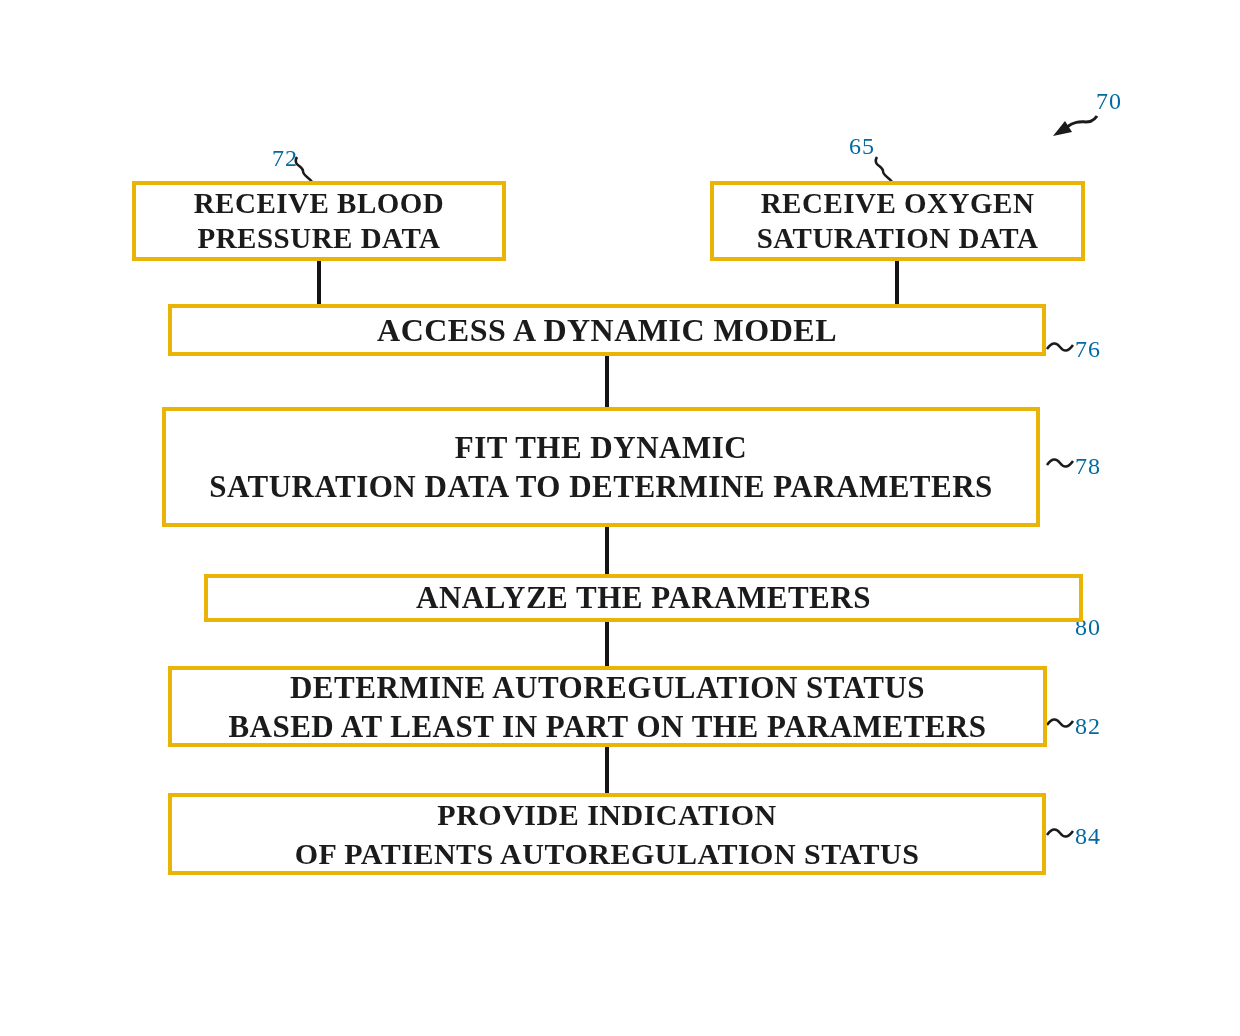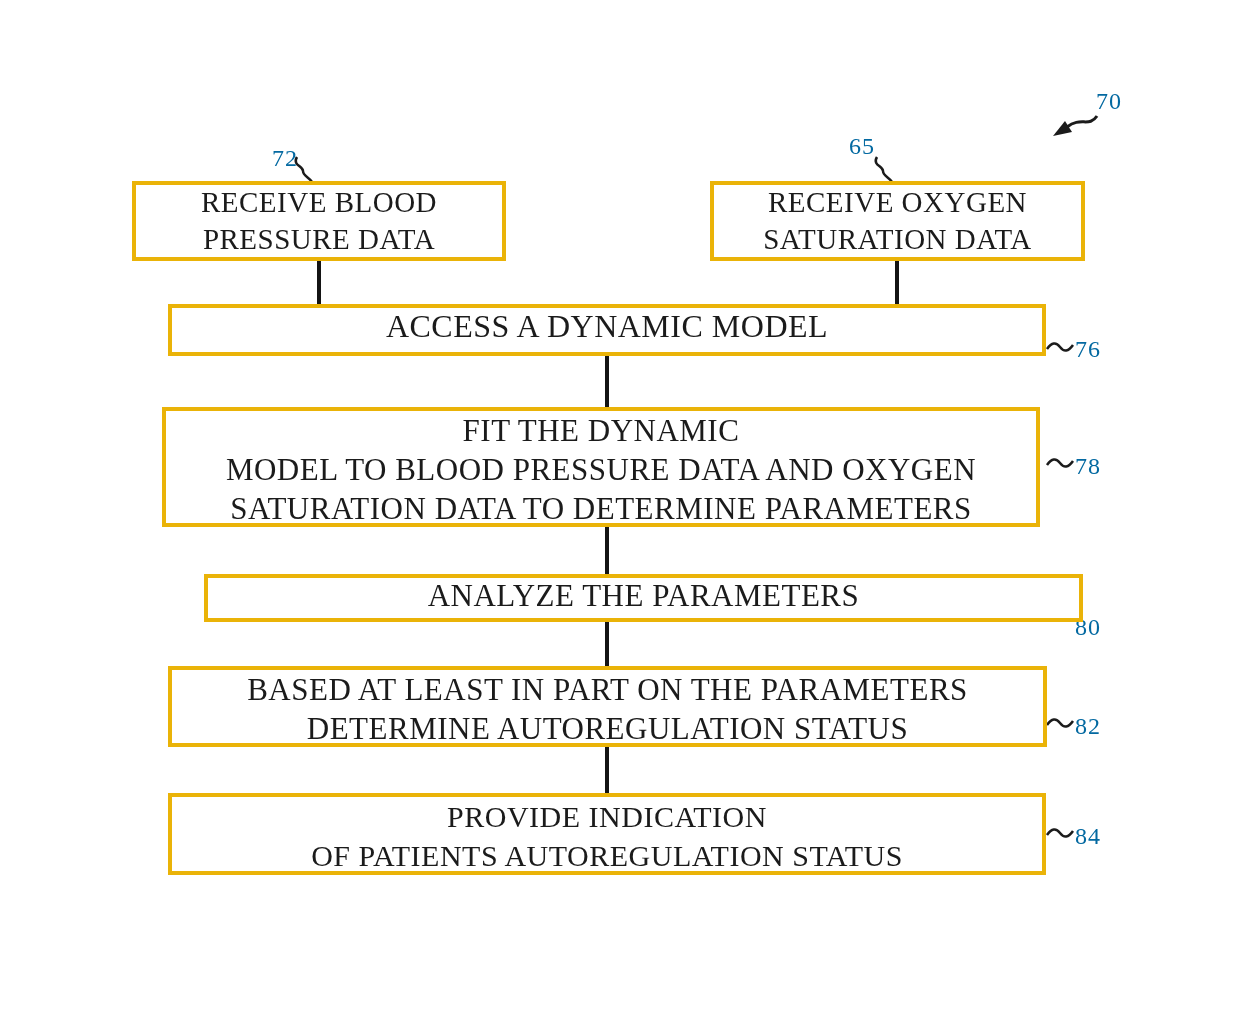--- a/index.html
+++ b/index.html
@@ -22,24 +22,25 @@
     width: 1240px; height: 1036px;
   }
   .box {
     position: absolute;
     box-sizing: border-box;
     border: 4px solid #eab308;
     background: #ffffff;
     display: flex;
     flex-direction: column;
     align-items: center;
-    justify-content: space-between;
+    justify-content: center;
     text-align: center;
     letter-spacing: 0.5px;
     white-space: nowrap;
+    font-weight: bold;
   }
   .box span { display: block; }
   #box72 { left: 132px; top: 181px; width: 374px; height: 80px; font-size: 29px; line-height: 35px; border-width: 4px; }
   #box74 { left: 710px; top: 181px; width: 375px; height: 80px; font-size: 29px; line-height: 35px; border-width: 4px; }
   #box76 { left: 168px; top: 304px; width: 878px; height: 52px; font-size: 32px; }
   #box78 { left: 162px; top: 407px; width: 878px; height: 120px; font-size: 31px; line-height: 39px; }
   #box80 { left: 168px; top: 574px; width: 879px; height: 48px; font-size: 31px; margin-left: 36px; }
   #box82 { left: 168px; top: 666px; width: 879px; height: 81px; font-size: 31px; line-height: 39px; }
   #box84 { left: 168px; top: 793px; width: 878px; height: 82px; font-size: 30px; line-height: 39px; }
   .ref {
@@ -105,31 +106,30 @@
     <span>RECEIVE OXYGEN</span>
     <span>SATURATION DATA</span>
   </div>
 
   <div class="box" id="box76">
     <span>ACCESS A DYNAMIC MODEL</span>
   </div>
 
   <div class="box" id="box78">
     <span>FIT THE DYNAMIC</span>
-    <span>MODEL TO BLOOD PRESSURE DATA AND OXYGEN</span>
     <span>SATURATION DATA TO DETERMINE PARAMETERS</span>
   </div>
 
   <div class="box" id="box80">
     <span>ANALYZE THE PARAMETERS</span>
   </div>
 
   <div class="box" id="box82">
+    <span>DETERMINE AUTOREGULATION STATUS</span>
     <span>BASED AT LEAST IN PART ON THE PARAMETERS</span>
-    <span>DETERMINE AUTOREGULATION STATUS</span>
   </div>
 
   <div class="box" id="box84">
     <span>PROVIDE INDICATION</span>
     <span>OF PATIENTS AUTOREGULATION STATUS</span>
   </div>
 
 </div>
 
 </body></html>

